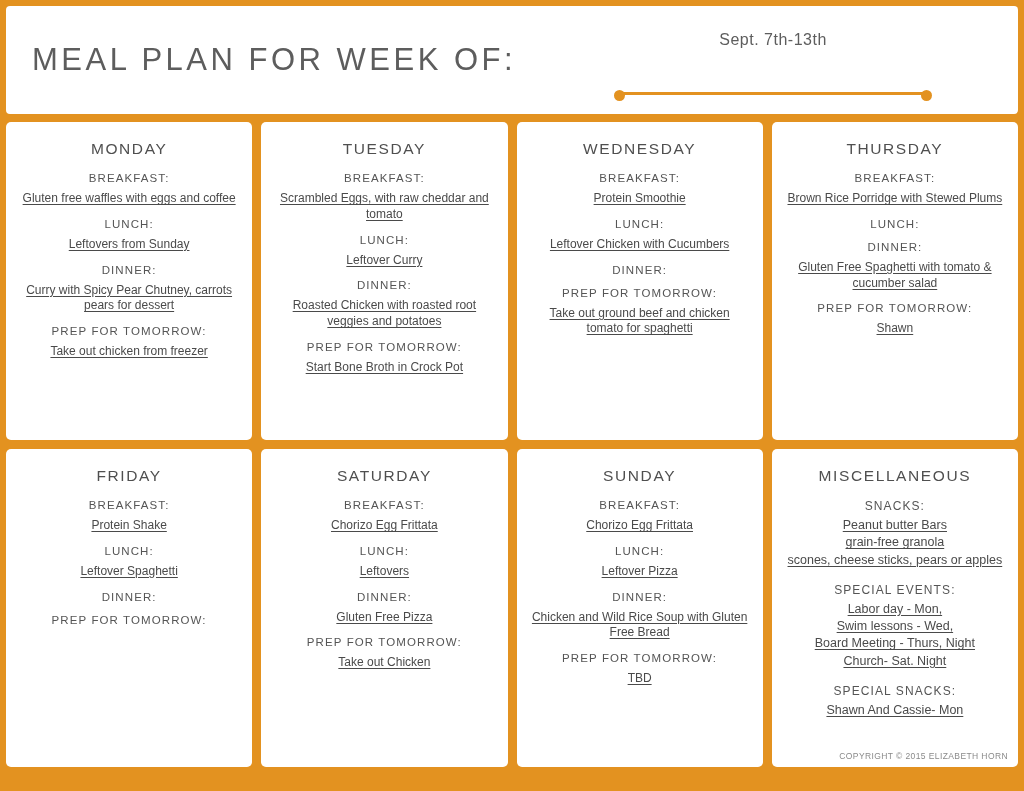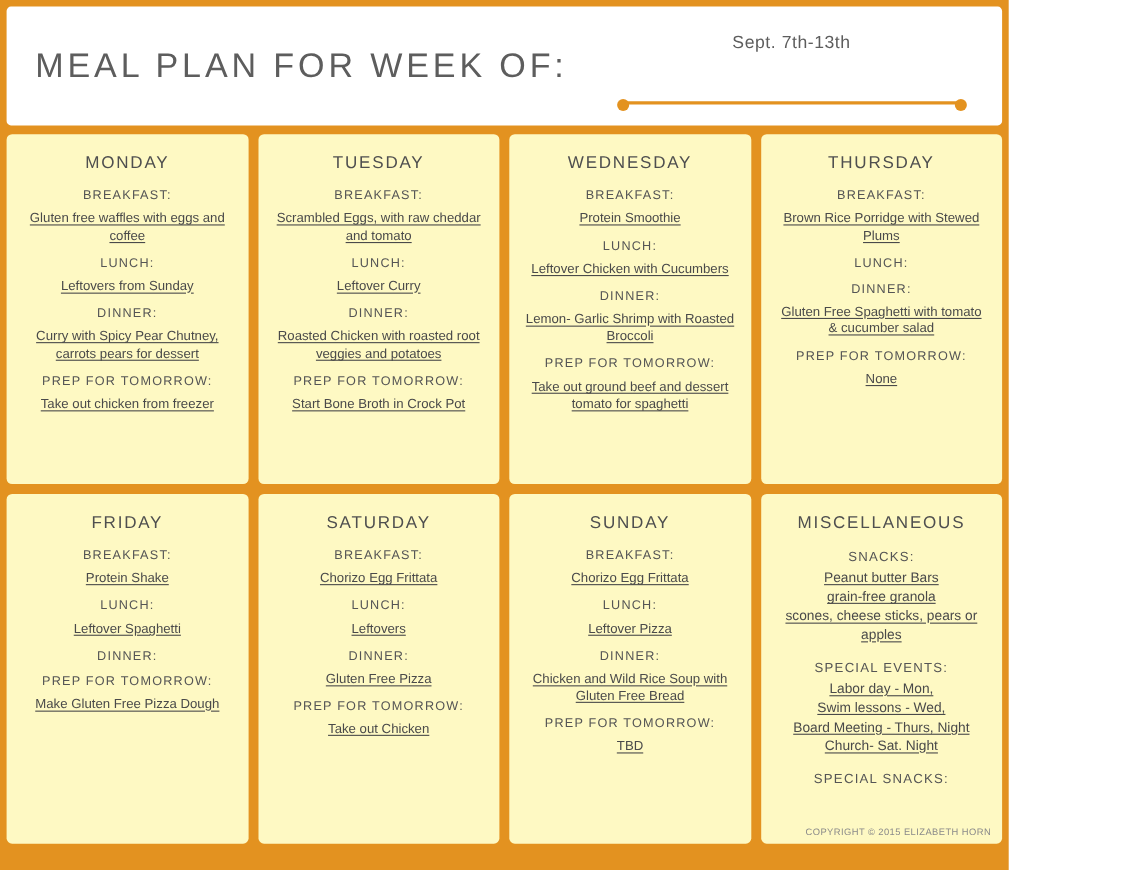--- a/index.html
+++ b/index.html
@@ -10,21 +10,21 @@
   body {
     width: 1024px;
     height: 791px;
     font-family: "Liberation Sans", sans-serif;
     color: #4a4a4a;
     overflow: hidden;
   }
 
   .page {
     position: relative;
-    width: 917px;
+    width: 1024px;
     height: 791px;
     background: #e39220;
     box-sizing: border-box;
     padding: 6px;
   }
 
   
   .header {
     position: relative;
     height: 108px;
@@ -83,21 +83,21 @@
 
   
   .grid {
     display: grid;
     grid-template-columns: repeat(4, 1fr);
     grid-template-rows: 318px 318px;
     gap: 9px;
     height: 645px;
   }
   .card {
-    background: #fef9c3;
+    background: #ffffff;
     border-radius: 5px;
     padding: 12px 14px 8px 14px;
     box-sizing: border-box;
     position: relative;
     overflow: hidden;
     text-align: center;
   }
   .day-name {
     font-size: 15.5px;
     letter-spacing: 1.6px;
@@ -207,63 +207,61 @@
       <div class="meal-block">
         <div class="meal-label">BREAKFAST:</div>
         <div class="meal-value">Protein Smoothie</div>
       </div>
       <div class="meal-block">
         <div class="meal-label">LUNCH:</div>
         <div class="meal-value">Leftover Chicken with Cucumbers</div>
       </div>
       <div class="meal-block">
         <div class="meal-label">DINNER:</div>
-        <div class="meal-value">Lemon- Garlic Shrimp with Roasted Broccoli</div>
-      </div>
-      <div class="meal-block">
-        <div class="meal-label">PREP FOR TOMORROW:</div>
-        <div class="meal-value">Take out ground beef and dessert tomato for spaghetti</div>
+      </div>
+      <div class="meal-block">
+        <div class="meal-label">PREP FOR TOMORROW:</div>
+        <div class="meal-value">Take out ground beef and chicken tomato for spaghetti</div>
       </div>
     </div>
 
     <div class="card">
       <div class="day-name">THURSDAY</div>
       <div class="meal-block">
         <div class="meal-label">BREAKFAST:</div>
         <div class="meal-value">Brown Rice Porridge with Stewed Plums</div>
       </div>
       <div class="meal-block">
         <div class="meal-label">LUNCH:</div>
       </div>
       <div class="meal-block">
         <div class="meal-label">DINNER:</div>
         <div class="meal-value">Gluten Free Spaghetti with tomato &amp; cucumber salad</div>
       </div>
       <div class="meal-block">
         <div class="meal-label">PREP FOR TOMORROW:</div>
-        <div class="meal-value">None</div>
+        <div class="meal-value">Shawn</div>
       </div>
     </div>
 
     <div class="card">
       <div class="day-name">FRIDAY</div>
       <div class="meal-block">
         <div class="meal-label">BREAKFAST:</div>
         <div class="meal-value">Protein Shake</div>
       </div>
       <div class="meal-block">
         <div class="meal-label">LUNCH:</div>
         <div class="meal-value">Leftover Spaghetti</div>
       </div>
       <div class="meal-block">
         <div class="meal-label">DINNER:</div>
       </div>
       <div class="meal-block">
         <div class="meal-label">PREP FOR TOMORROW:</div>
-        <div class="meal-value">Make Gluten Free Pizza Dough</div>
       </div>
     </div>
 
     <div class="card">
       <div class="day-name">SATURDAY</div>
       <div class="meal-block">
         <div class="meal-label">BREAKFAST:</div>
         <div class="meal-value">Chorizo Egg Frittata</div>
       </div>
       <div class="meal-block">
@@ -310,18 +308,19 @@
       </div>
       <div class="misc-section">
         <div class="misc-heading">SPECIAL EVENTS:</div>
         <div class="misc-lines" style="white-space: pre-line;">Labor day - Mon,
 Swim lessons - Wed,
 Board Meeting - Thurs, Night
 Church- Sat. Night</div>
       </div>
       <div class="misc-section">
         <div class="misc-heading">SPECIAL SNACKS:</div>
+        <div class="misc-lines" style="white-space: pre-line;">Shawn And Cassie- Mon</div>
       </div>
       <div class="copyright">COPYRIGHT © 2015 ELIZABETH HORN</div>
     </div>
 
   </div>
 </div>
 
 </body></html>

